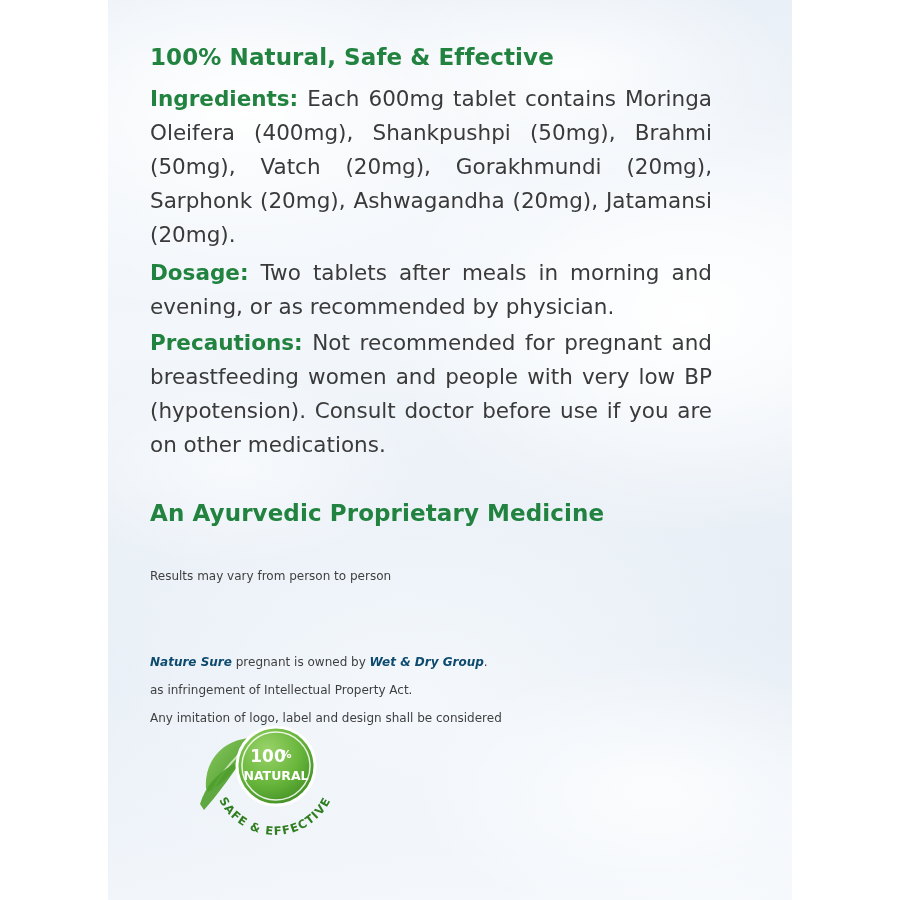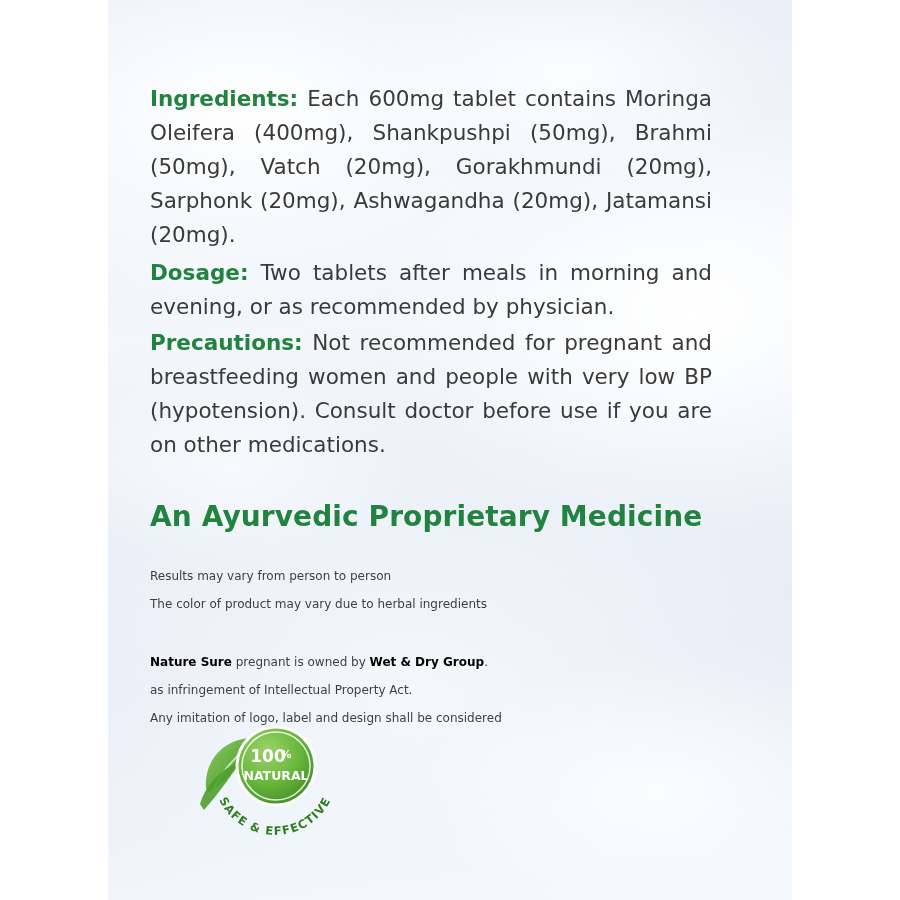--- a/index.html
+++ b/index.html
@@ -77,71 +77,71 @@
   }
 
   #ingredients-block { top: 82px; }
   #dosage-block { top: 256px; }
   #precautions-block { top: 326px; }
 
   #ayurvedic-heading {
     position: absolute;
     top: 500px;
     left: 0;
-    font-size: 28px;
+    font-size: 23px;
   }
 
   .small-note {
     position: absolute;
     left: 0;
     width: 600px;
     color: #3f3f3f;
     font-size: 12px;
     line-height: 28px;
   }
   #results-note { top: 562px; }
   #trademark-note { top: 648px; }
-  .small-note b { color: #000000; }
+  .small-note b { color: #0c4a6e; font-style: italic; }
 
   
   .seal {
     position: absolute;
     left: 48px;
     top: 718px;
     width: 170px;
     height: 118px;
   }
   .seal svg { display: block; }
 </style>
 </head>
 <body>
 
 <div class="page">
   <div class="label-panel"></div>
 
   <div class="content">
 
+    <div class="heading-green" id="natural-safe-heading">100% Natural, Safe &amp; Effective</div>
 
     <div class="body-block" id="ingredients-block">
       <span class="lead">Ingredients:</span><span> Each 600mg tablet contains Moringa Oleifera (400mg), Shankpushpi (50mg), Brahmi (50mg), Vatch (20mg), Gorakhmundi (20mg), Sarphonk (20mg), Ashwagandha (20mg), Jatamansi (20mg).</span>
     </div>
 
     <div class="body-block" id="precautions-block">
       <span class="lead">Precautions:</span><span> Not recommended for pregnant and breastfeeding women and people with very low BP (hypotension). Consult doctor before use if you are on other medications.</span>
     </div>
 
     <div class="body-block" id="dosage-block">
       <span class="lead">Dosage:</span><span> Two tablets after meals in morning and evening, or as recommended by physician.</span>
     </div>
 
     <div class="heading-green" id="ayurvedic-heading">An Ayurvedic Proprietary Medicine</div>
 
     <div class="small-note" id="results-note">
       <div>Results may vary from person to person</div>
-      <div>The color of product may vary due to herbal ingredients</div>
     </div>
 
     <div class="small-note" id="trademark-note">
       <div><b>Nature Sure</b><span> pregnant is owned by </span><b>Wet &amp; Dry Group</b><span>.</span></div>
       <div>as infringement of Intellectual Property Act.</div>
       <div>Any imitation of logo, label and design shall be considered</div>
     </div>
 
     <div class="seal">
       <svg width="170" height="118" viewBox="0 0 170 118" xmlns="http://www.w3.org/2000/svg">

